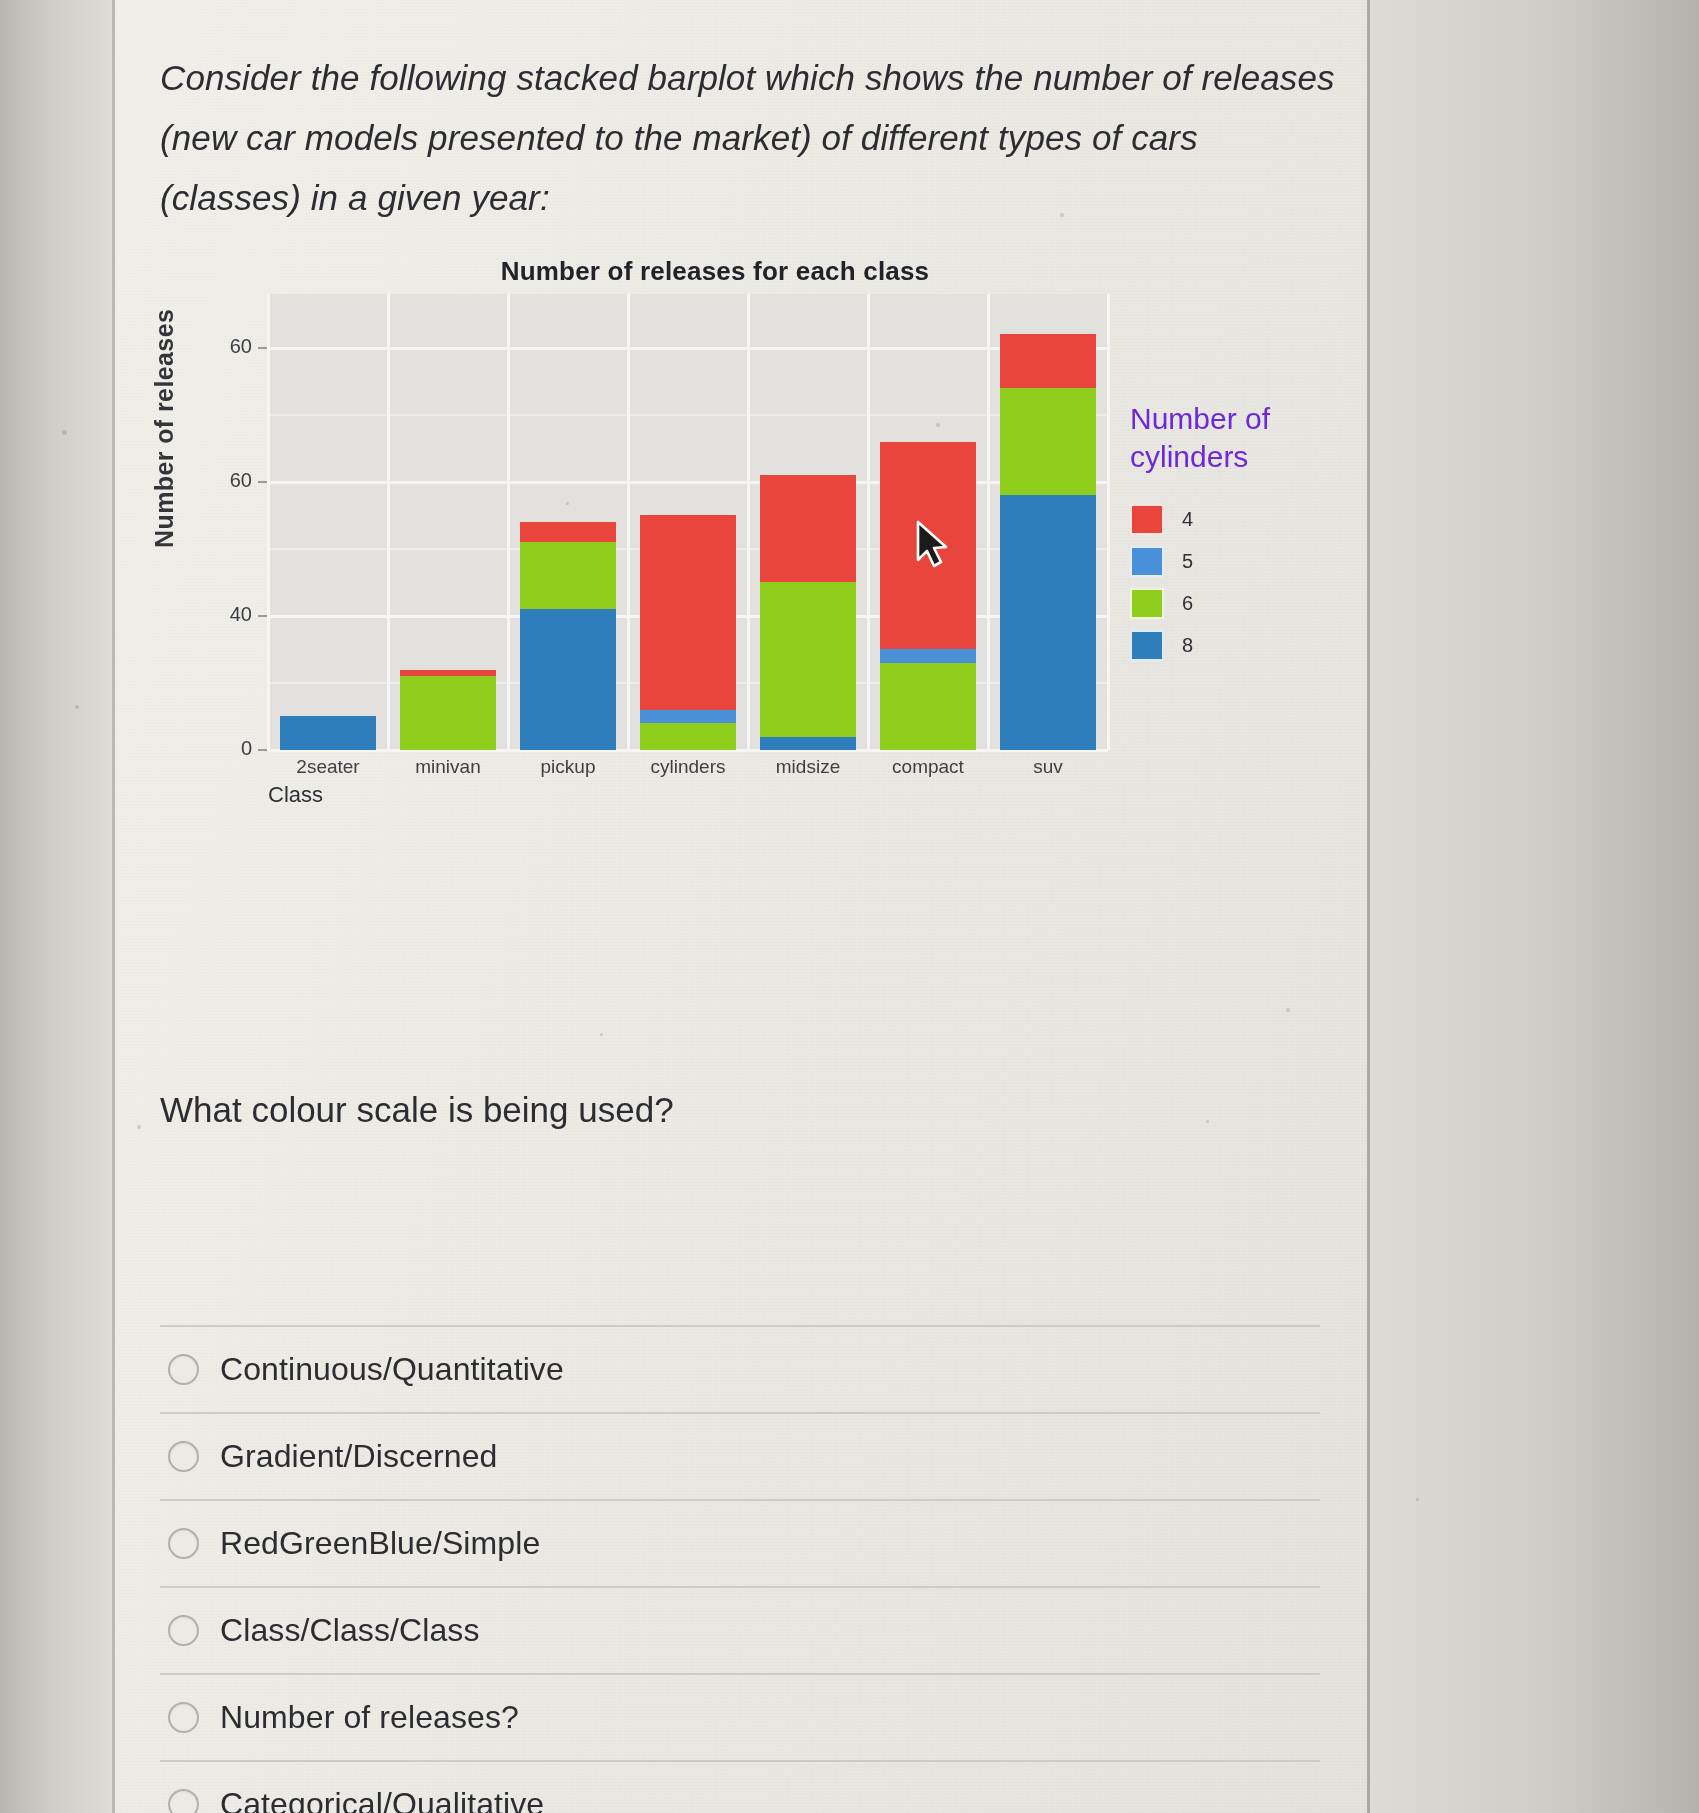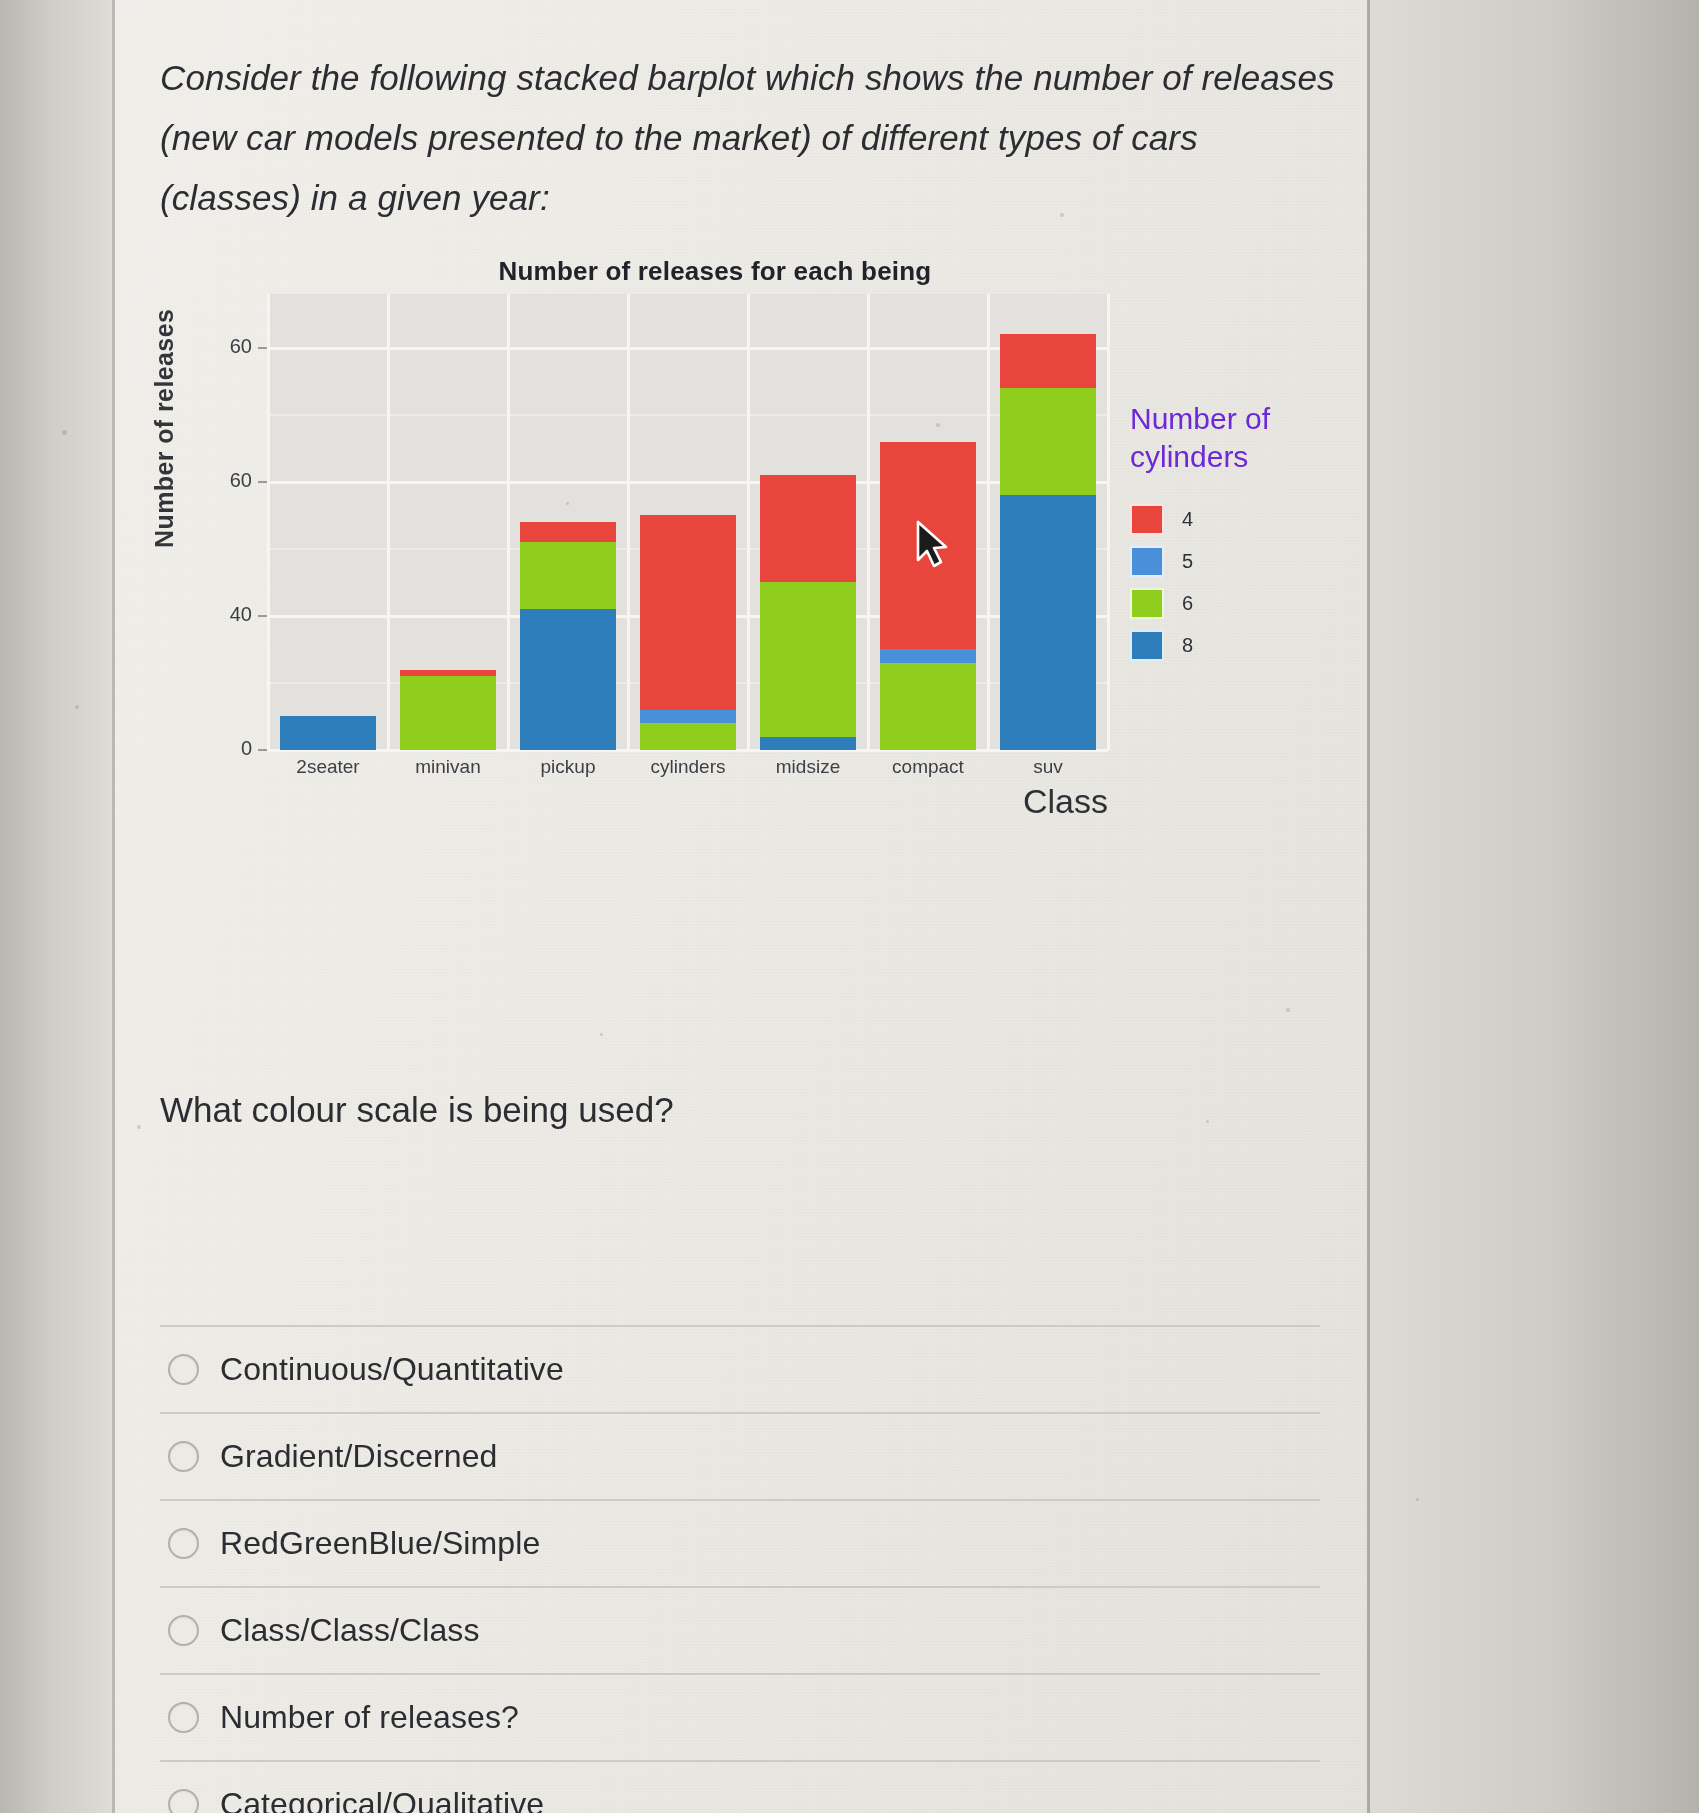--- a/index.html
+++ b/index.html
@@ -81,22 +81,22 @@
 
   .bar{position:absolute;bottom:0;}
   .seg{position:absolute;left:0;width:100%;}
 
   .xlabels{position:absolute;left:108px;top:508px;width:840px;height:40px;}
   .xlab{
     position:absolute;text-align:center;font-size:19px;color:#3f4046;
     transform:translateX(-50%);white-space:nowrap;
   }
   .xaxis-title{
-    position:absolute;left:108px;top:534px;width:840px;text-align:right;
-    font-size:34px;color:#2f3036;
+    position:absolute;left:108px;top:534px;width:840px;text-align:left;
+    font-size:22px;color:#2f3036;
   }
 
   .legend{position:absolute;left:970px;top:152px;width:200px;}
   .legend-title{font-size:30px;color:#6d28d9;line-height:1.25;margin-bottom:29px;}
   .legend-row{display:flex;align-items:center;margin-bottom:11px;}
   .legend-swatch{
     width:34px;height:31px;margin-right:18px;
     border:2px solid rgba(255,255,255,.85);
     box-sizing:border-box;
   }
@@ -133,21 +133,21 @@
 <div class="edge-left"></div>
 <div class="edge-left-line"></div>
 <div class="edge-right"></div>
 <div class="edge-right-line"></div>
 
 <div class="content">
 
   <div class="stem">Consider the following stacked barplot which shows the number of releases (new car models presented to the market) of different types of cars (classes) in a given year:</div>
 
   <div class="plot-wrap">
-    <div class="plot-title">Number of releases for each being</div>
+    <div class="plot-title">Number of releases for each class</div>
     <div class="ylab">Number of releases</div>
 
     <div class="panel" id="panel">
         <div class="gridline-h" style="top: 455px;"></div>
         <div class="gridline-h" style="top: 320.882px;"></div>
         <div class="gridline-h" style="top: 186.765px;"></div>
         <div class="gridline-h" style="top: 52.6471px;"></div>
         <div class="gridline-h minor" style="top: 387.941px;"></div>
         <div class="gridline-h minor" style="top: 253.824px;"></div>
         <div class="gridline-h minor" style="top: 119.706px;"></div>

